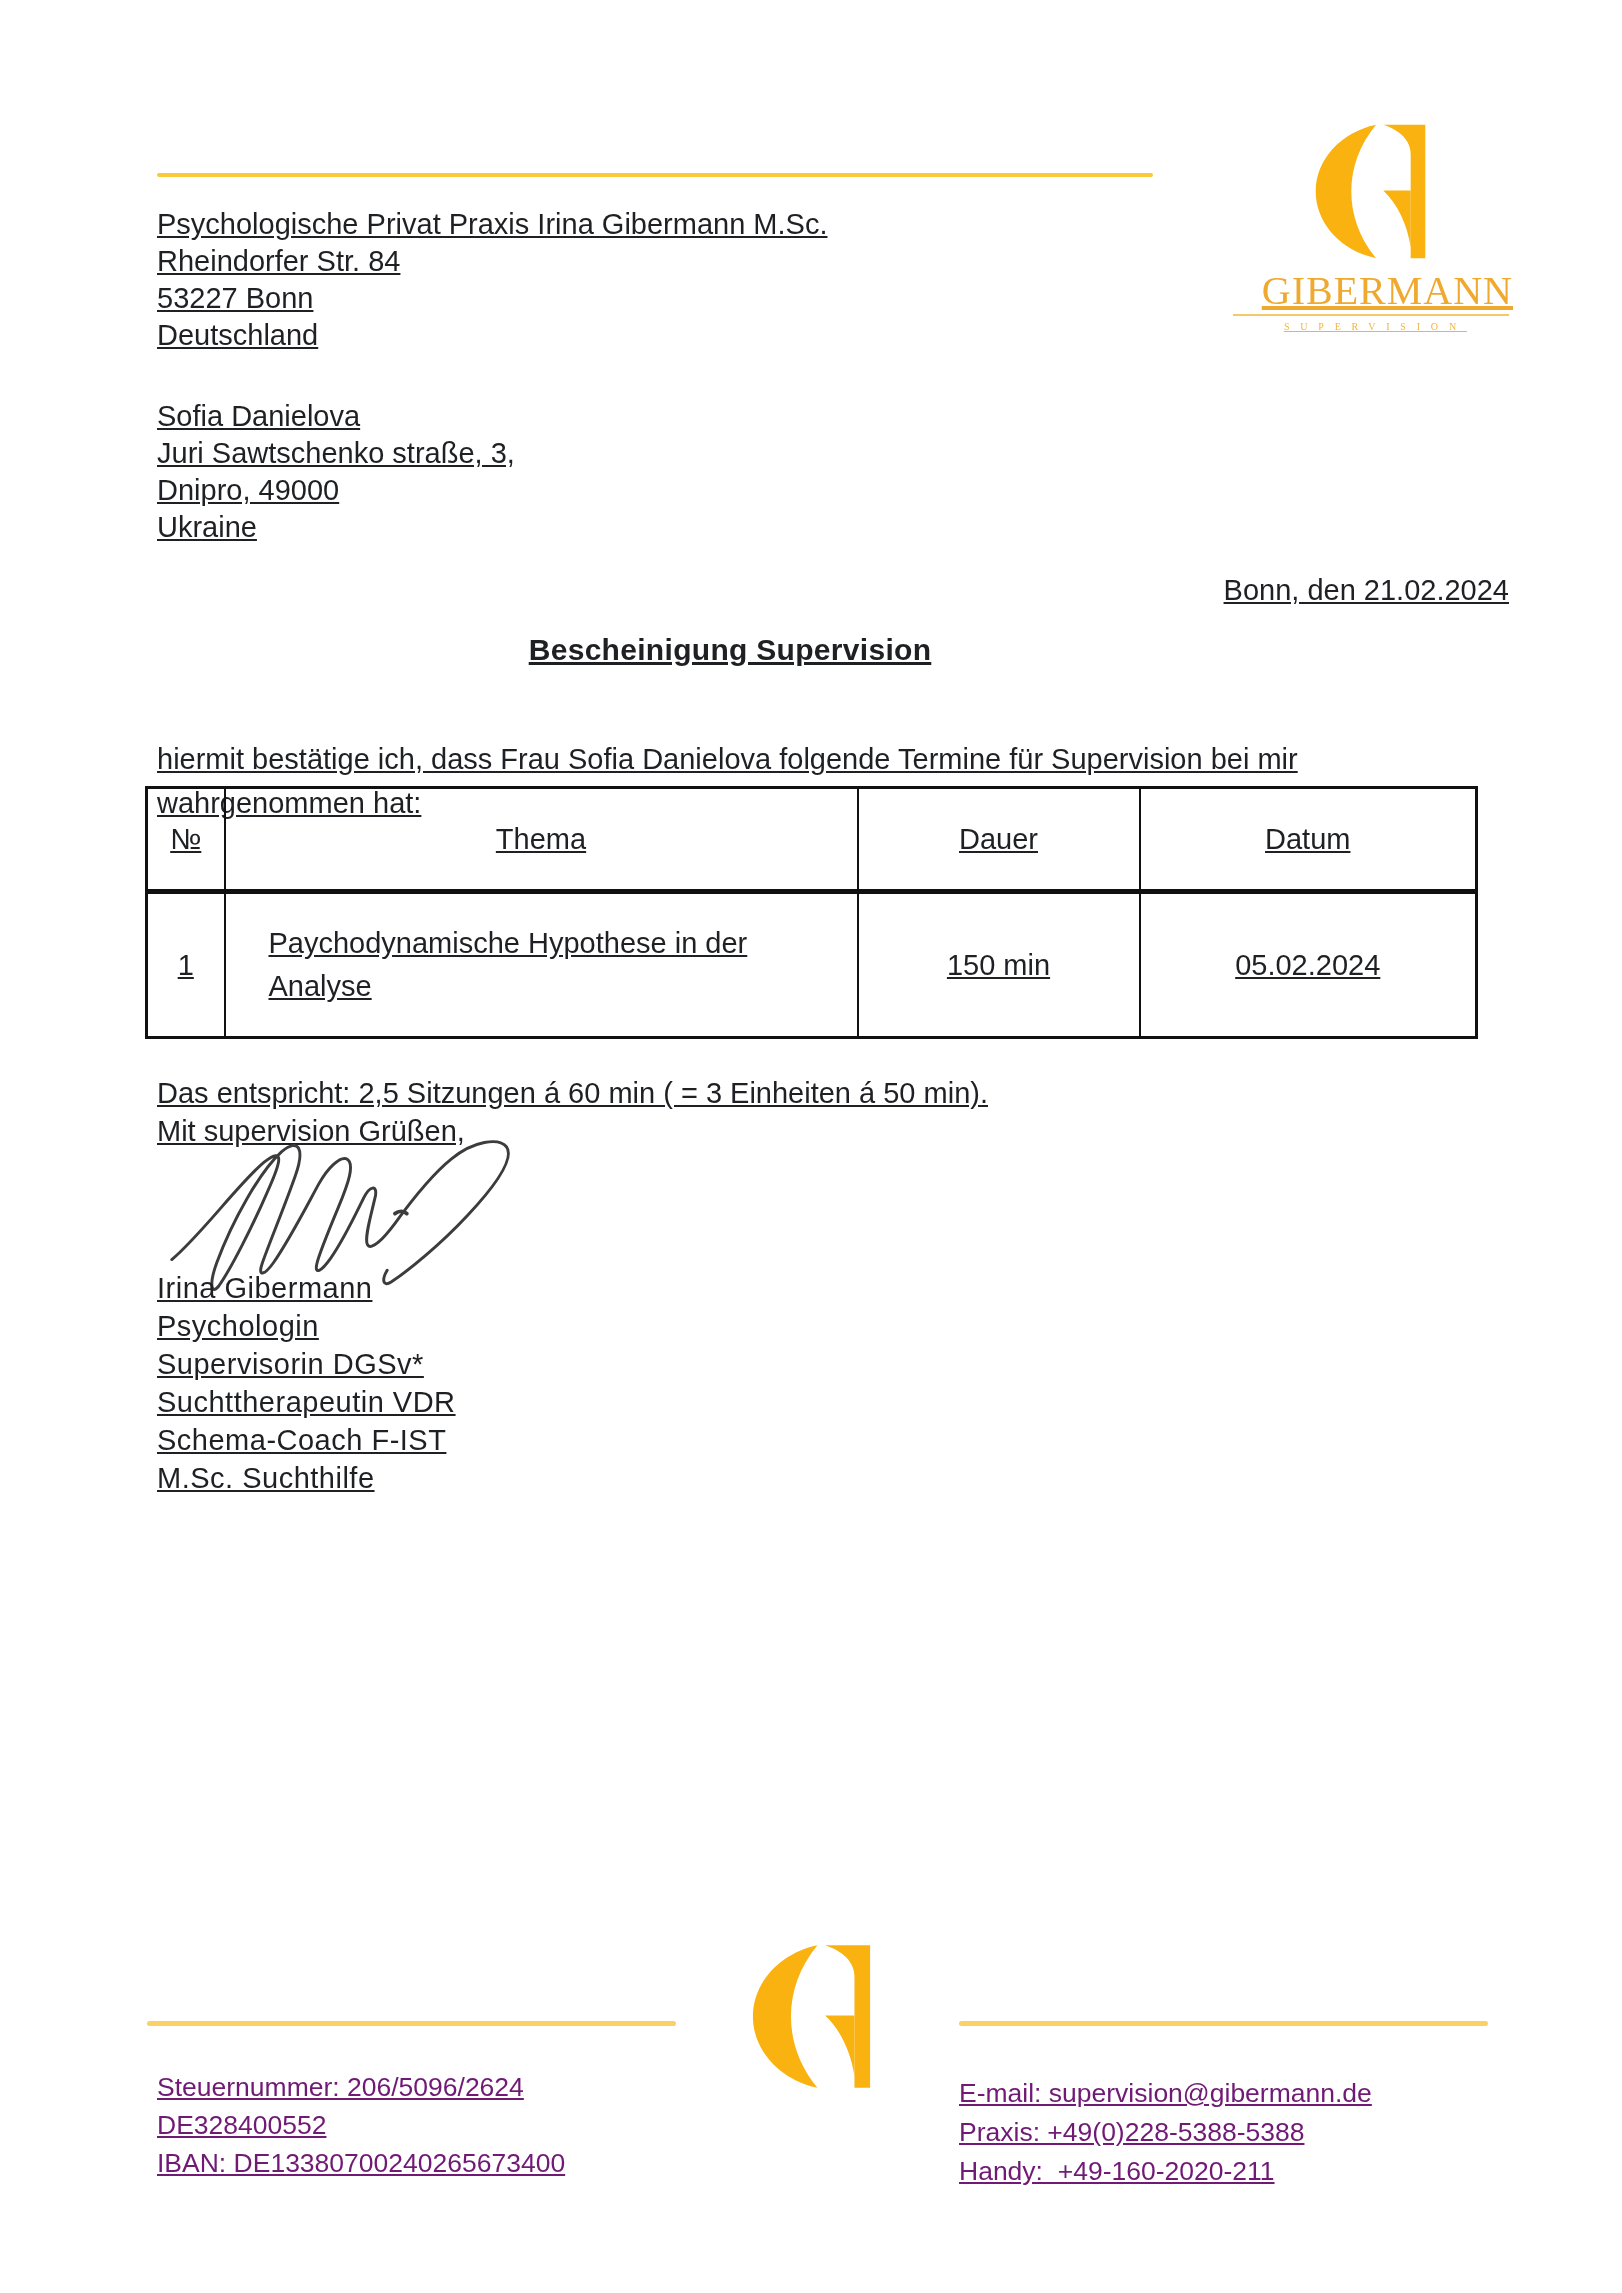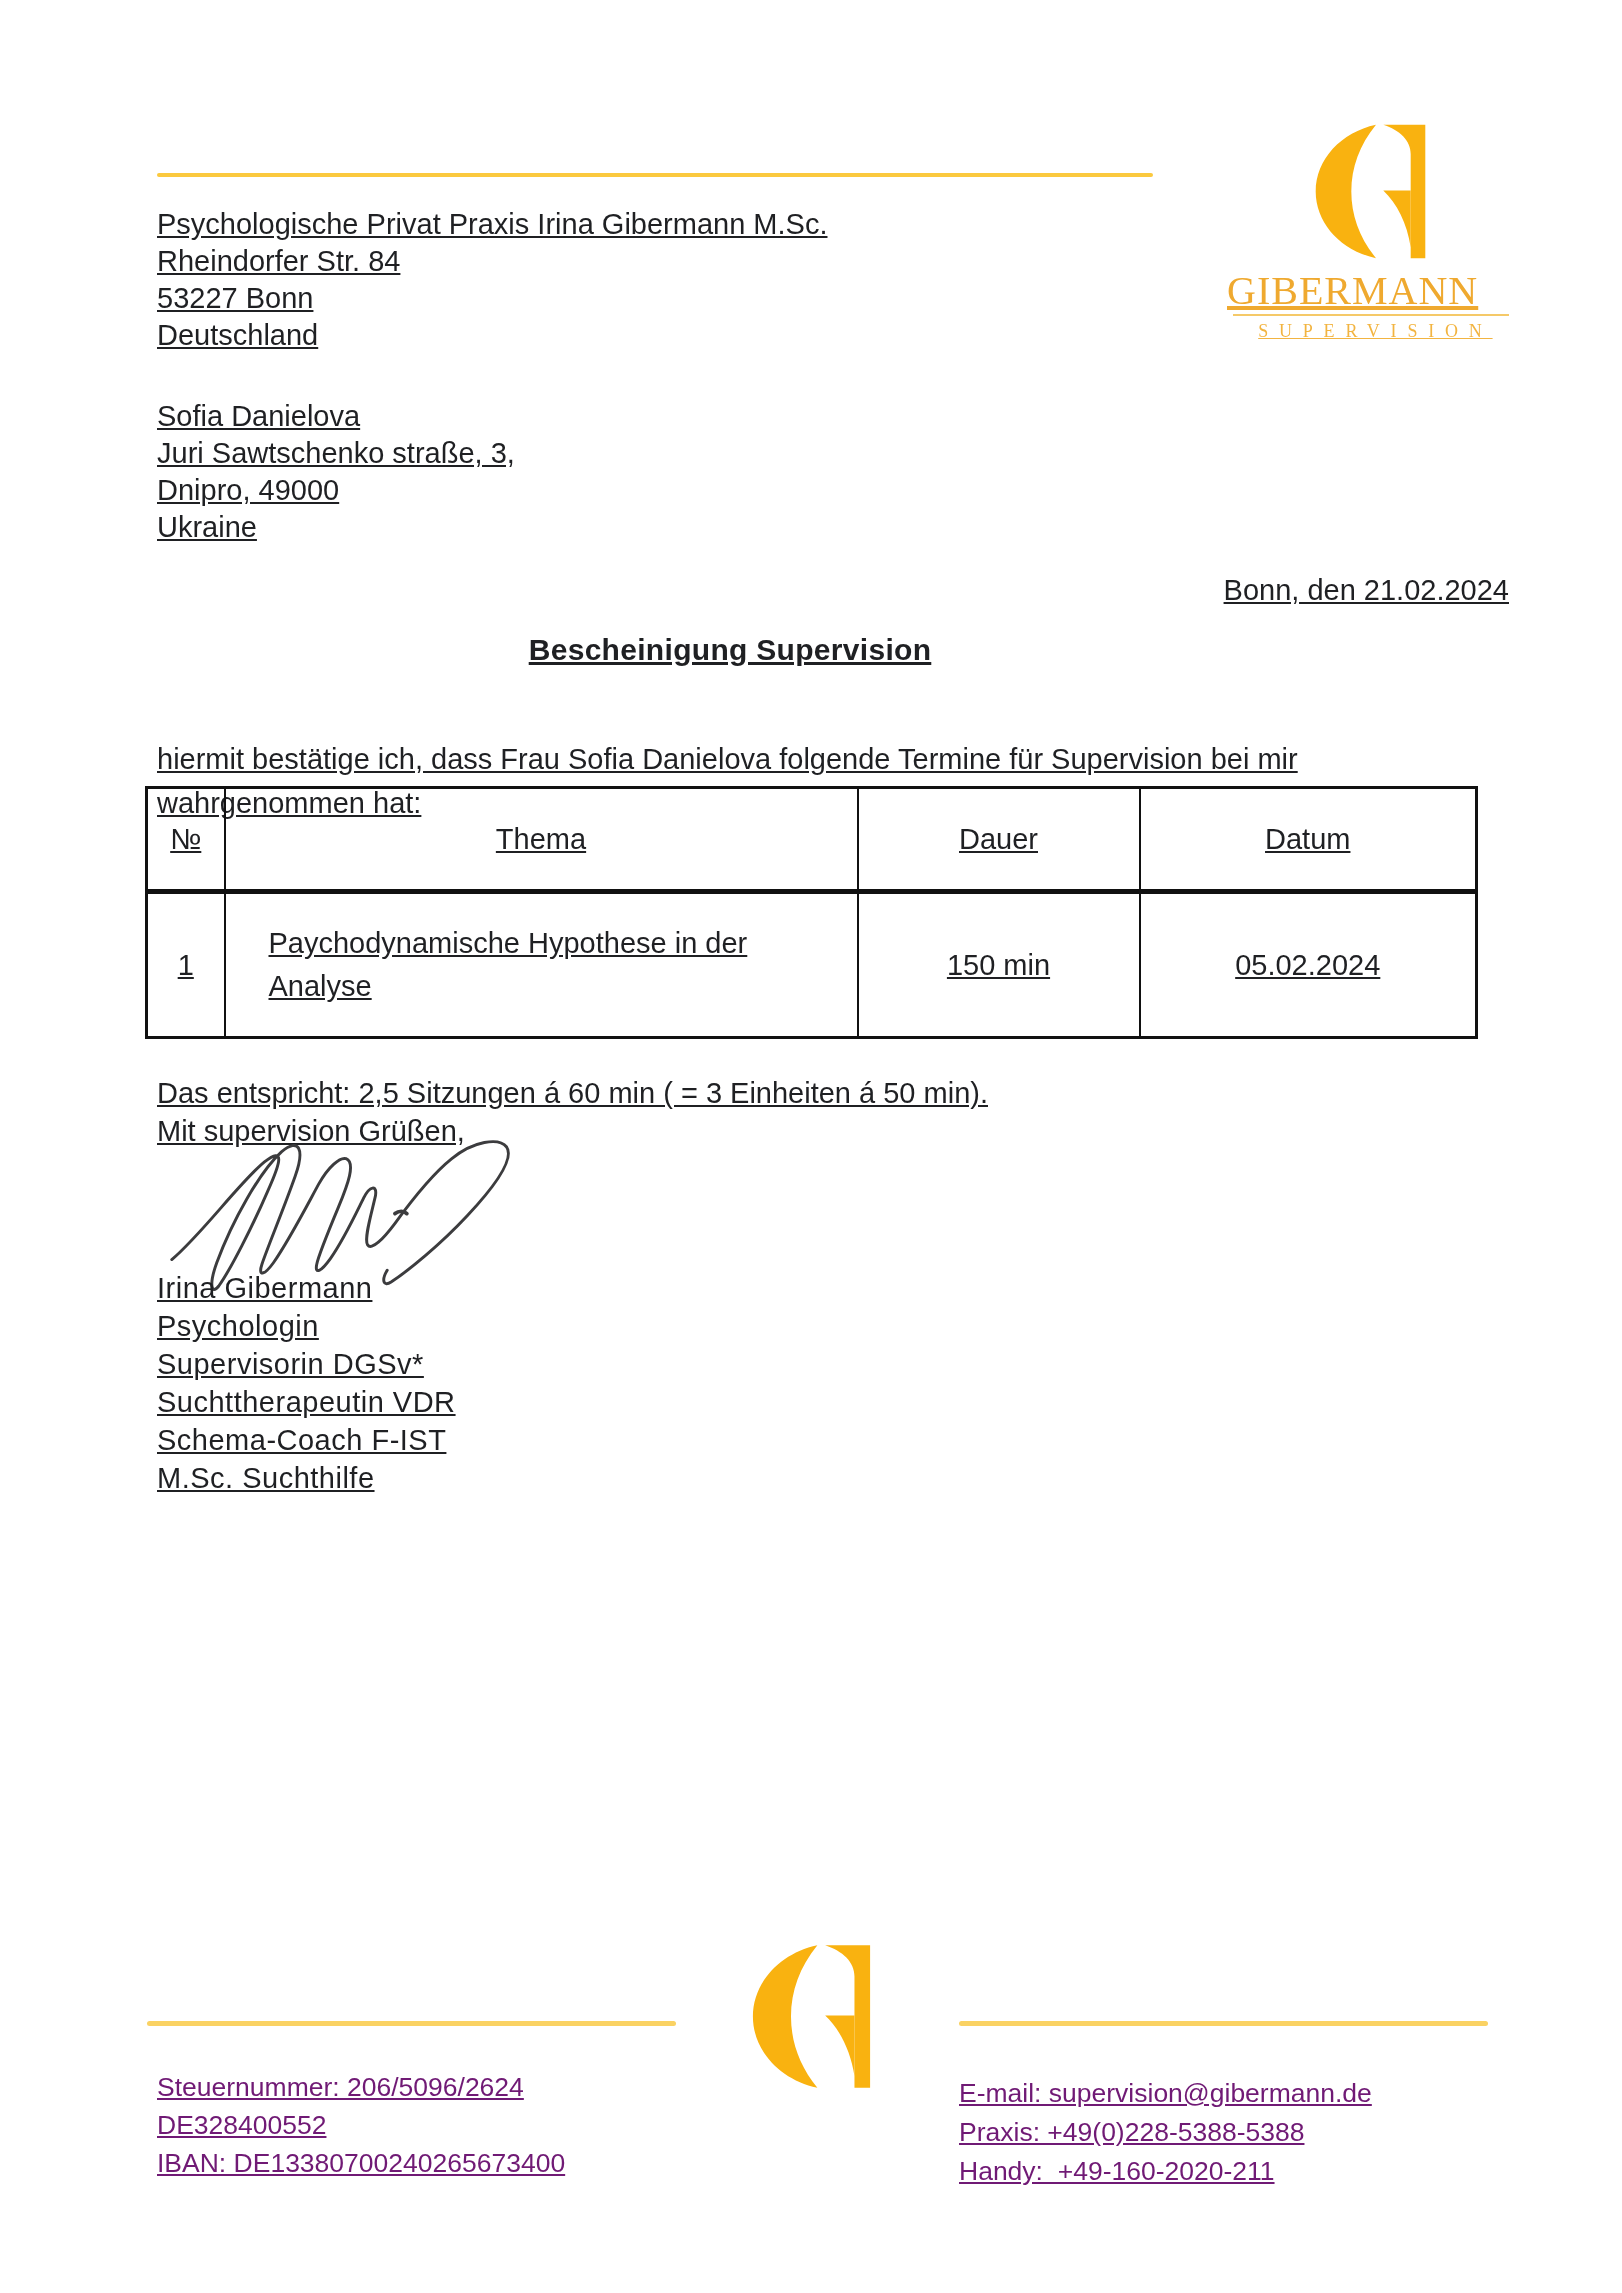--- a/index.html
+++ b/index.html
@@ -17,24 +17,24 @@
   .doc-title{width:1460px;text-align:center;font-size:30px;font-weight:bold;letter-spacing:0.3px;}
   .intro{font-size:29px;line-height:44px;}
   table.sessions{border-collapse:collapse;table-layout:fixed;width:1331px;}
   table.sessions th,table.sessions td{border:2.9px solid #111;font-weight:normal;font-size:29px;}
   table.sessions{border:3.9px solid #111;}
   table.sessions thead th{height:98px;text-align:center;vertical-align:middle;border-bottom:5.9px solid #111;}
   table.sessions tbody td{height:140px;text-align:center;vertical-align:middle;}
   td.thema-cell{text-align:left !important;padding:0 43px;line-height:43px;}
   .closing{font-size:29px;line-height:38px;}
   .sigblock{font-size:29px;line-height:38px;letter-spacing:0.5px;}
-  .brand-wordmark{width:286px;text-align:left;font-family:"Liberation Serif", serif;
+  .brand-wordmark{width:286px;text-align:right;font-family:"Liberation Serif", serif;
     font-size:40px;letter-spacing:1px;color:#efa92f;white-space:nowrap;}
   .brand-tagline{width:286px;text-align:center;font-family:"Liberation Serif", serif;
-    font-size:18px;letter-spacing:10.8px;text-indent:10.8px;color:#f2b441;white-space:nowrap;}
+    font-size:10px;letter-spacing:10.8px;text-indent:10.8px;color:#f2b441;white-space:nowrap;}
   .footer-text{font-size:26.5px;color:#701a75;}
   .footer-text div{white-space:pre;}
   .fl{line-height:38px;}
   .fr{line-height:39px;}
 </style>
 </head>
 <body>
 
 <div class="page">
 

